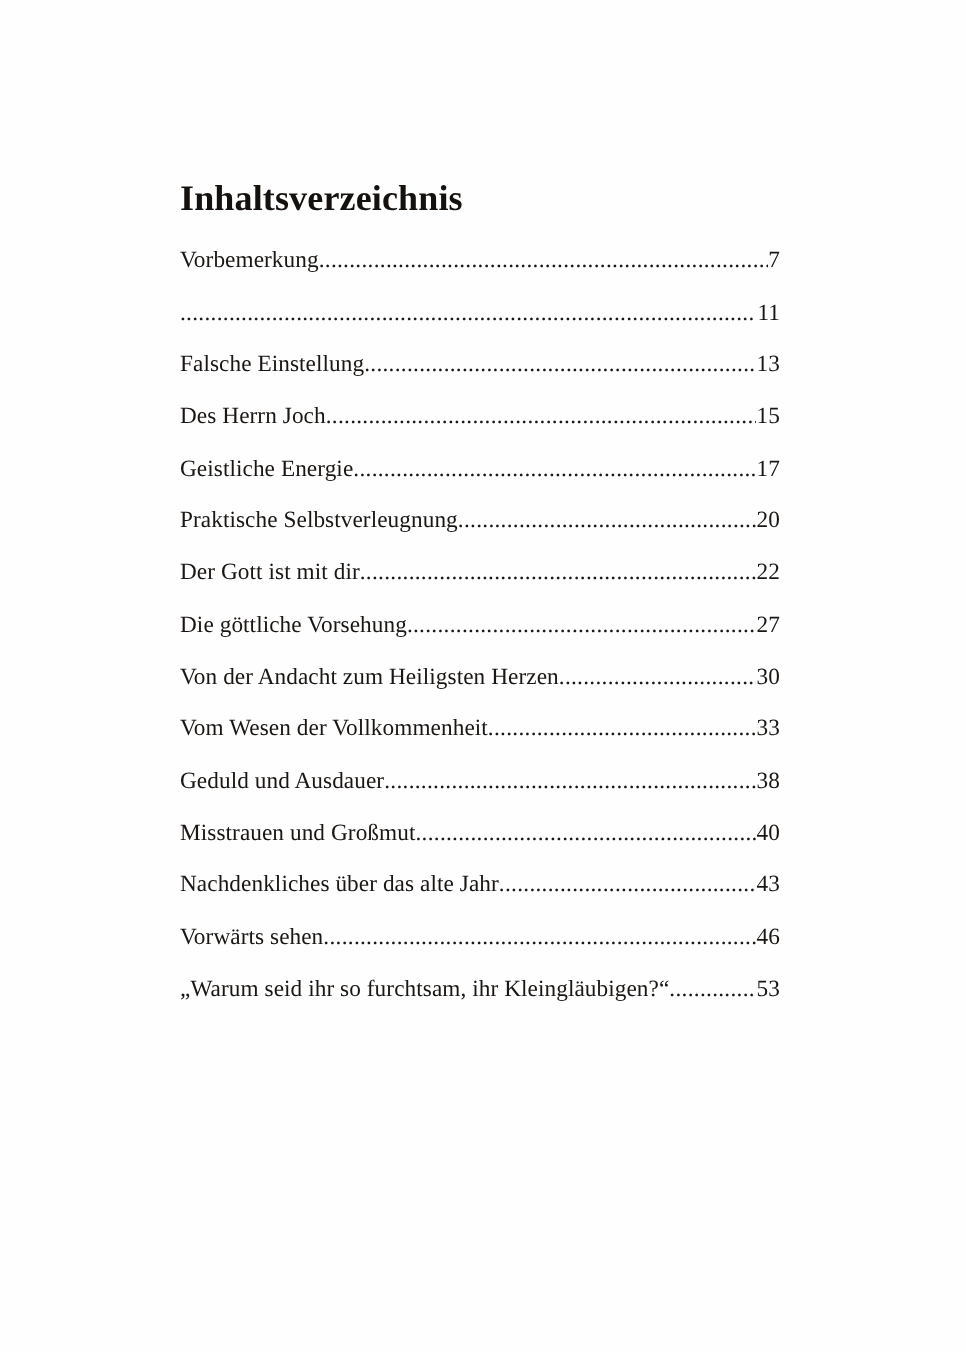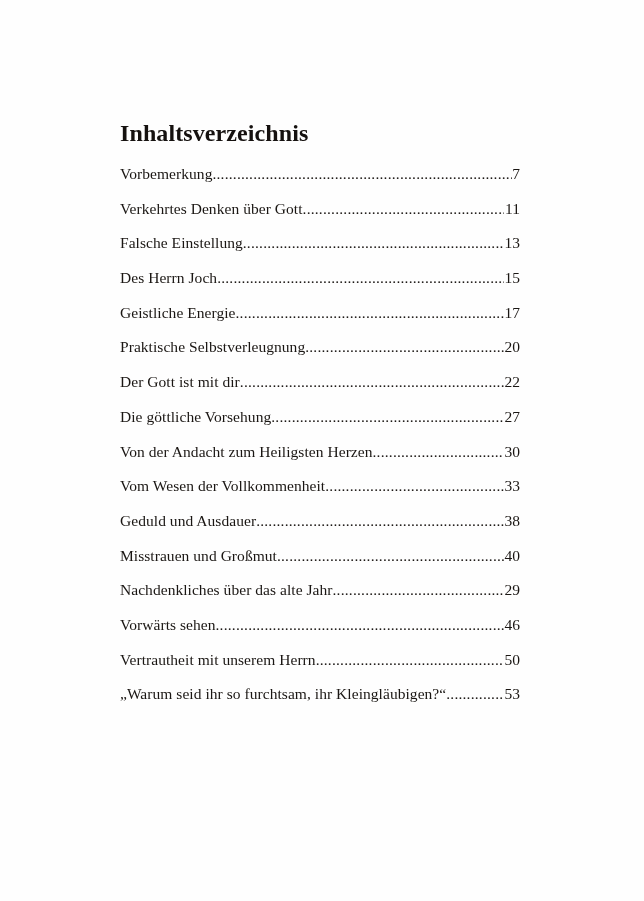--- a/index.html
+++ b/index.html
@@ -104,21 +104,20 @@
 
     <h1 class="toc-title">Inhaltsverzeichnis</h1>
 
     <ul class="toc-list">
         <li class="toc-entry">
           <span class="toc-label">Vorbemerkung</span>
           <span class="toc-leader"></span>
           <span class="toc-page">7</span>
         </li>
         <li class="toc-entry">
-          <span class="toc-label">Verkehrtes Denken über Gott</span>
           <span class="toc-leader"></span>
           <span class="toc-page">11</span>
         </li>
         <li class="toc-entry">
           <span class="toc-label">Falsche Einstellung</span>
           <span class="toc-leader"></span>
           <span class="toc-page">13</span>
         </li>
         <li class="toc-entry">
           <span class="toc-label">Des Herrn Joch</span>
@@ -161,31 +160,26 @@
           <span class="toc-page">38</span>
         </li>
         <li class="toc-entry">
           <span class="toc-label">Misstrauen und Großmut</span>
           <span class="toc-leader"></span>
           <span class="toc-page">40</span>
         </li>
         <li class="toc-entry">
           <span class="toc-label">Nachdenkliches über das alte Jahr</span>
           <span class="toc-leader"></span>
-          <span class="toc-page">29</span>
+          <span class="toc-page">43</span>
         </li>
         <li class="toc-entry">
           <span class="toc-label">Vorwärts sehen</span>
           <span class="toc-leader"></span>
           <span class="toc-page">46</span>
-        </li>
-        <li class="toc-entry">
-          <span class="toc-label">Vertrautheit mit unserem Herrn</span>
-          <span class="toc-leader"></span>
-          <span class="toc-page">50</span>
         </li>
         <li class="toc-entry">
           <span class="toc-label">„Warum seid ihr so furchtsam, ihr Kleingläubigen?“</span>
           <span class="toc-leader"></span>
           <span class="toc-page">53</span>
         </li>
       </ul>
 
   </div>
 </div>

